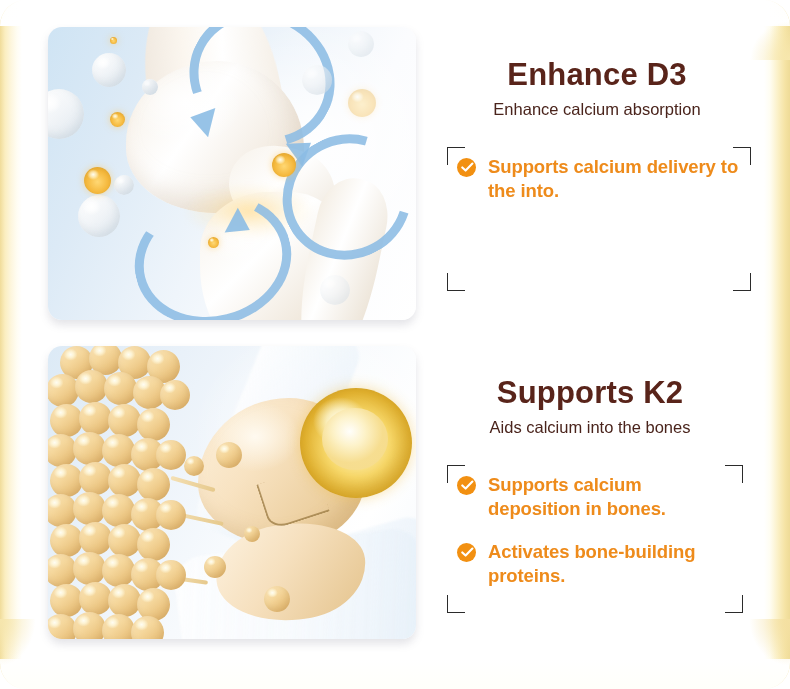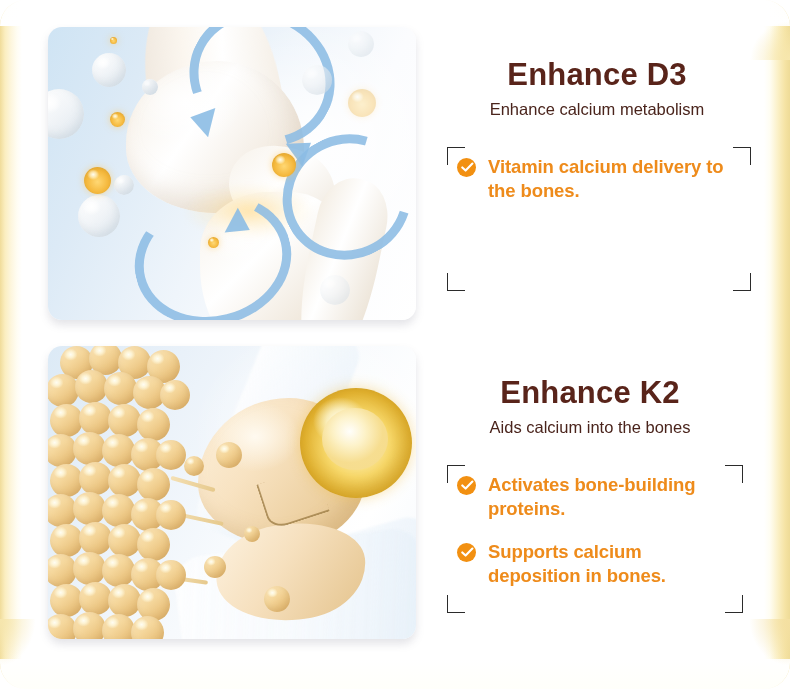--- a/index.html
+++ b/index.html
@@ -404,37 +404,37 @@
         <div class="drop" style="left:36px; top:140px; width:27px; height:27px;"></div>
         <div class="drop" style="left:224px; top:126px; width:24px; height:24px;"></div>
         <div class="drop" style="left:160px; top:210px; width:11px; height:11px;"></div>
         <div class="drop" style="left:62px; top:10px; width:7px; height:7px;"></div>
         <div class="drop" style="left:300px; top:62px; width:28px; height:28px; opacity:.35;"></div>
       </div>
     </div>
 
     <div class="text-col text-d3">
       <h2 class="v-title">Enhance D3</h2>
-      <p class="v-subtitle">Enhance calcium metabolism</p>
+      <p class="v-subtitle">Enhance calcium absorption</p>
     </div>
 
     <div class="bullet-frame bf-d3">
       <span class="corner corner-tl"></span>
       <span class="corner corner-tr"></span>
       <span class="corner corner-bl"></span>
       <span class="corner corner-br"></span>
 
       <div class="bullets">
         <div class="bullet">
           <span class="check-icon">
             <svg width="13" height="11" viewBox="0 0 13 11">
                 <path d="M1.3 5.4 L4.6 8.6 L11.4 1.6" stroke="#ffffff" stroke-width="2.1" fill="none" stroke-linecap="round" stroke-linejoin="round"></path>
               </svg>
           </span>
-          <span class="bullet-text">Vitamin calcium delivery to the bones.</span>
+          <span class="bullet-text">Supports calcium delivery to the into.</span>
         </div>
       </div>
     </div>
 
     <div class="section section-k2"></div>
 
     <div class="img-card img-card-k2">
       <div class="photo photo-k2">
         <div class="k2-band k2-band-a"></div>
         <div class="k2-band k2-band-b"></div>
@@ -501,44 +501,44 @@
 
         <div class="gold-ball" style="position:absolute;left:168px;top:96px;width:26px;height:26px;"></div>
         <div class="gold-ball" style="position:absolute;left:136px;top:110px;width:20px;height:20px;"></div>
         <div class="gold-ball" style="position:absolute;left:156px;top:210px;width:22px;height:22px;"></div>
         <div class="gold-ball" style="position:absolute;left:216px;top:240px;width:26px;height:26px;"></div>
         <div class="gold-ball" style="position:absolute;left:196px;top:180px;width:16px;height:16px;"></div>
       </div>
     </div>
 
     <div class="text-col text-k2">
-      <h2 class="v-title">Enhance K2</h2>
+      <h2 class="v-title">Supports K2</h2>
       <p class="v-subtitle">Aids calcium into the bones</p>
     </div>
 
     <div class="bullet-frame bf-k2">
       <span class="corner corner-tl"></span>
       <span class="corner corner-tr"></span>
       <span class="corner corner-bl"></span>
       <span class="corner corner-br"></span>
 
       <div class="bullets">
+        <div class="bullet">
+          <span class="check-icon">
+            <svg width="13" height="11" viewBox="0 0 13 11">
+                <path d="M1.3 5.4 L4.6 8.6 L11.4 1.6" stroke="#ffffff" stroke-width="2.1" fill="none" stroke-linecap="round" stroke-linejoin="round"></path>
+              </svg>
+          </span>
+          <span class="bullet-text">Supports calcium deposition in bones.</span>
+        </div>
         <div class="bullet">
           <span class="check-icon">
             <svg width="13" height="11" viewBox="0 0 13 11">
                 <path d="M1.3 5.4 L4.6 8.6 L11.4 1.6" stroke="#ffffff" stroke-width="2.1" fill="none" stroke-linecap="round" stroke-linejoin="round"></path>
               </svg>
           </span>
           <span class="bullet-text">Activates bone-building proteins.</span>
         </div>
-        <div class="bullet">
-          <span class="check-icon">
-            <svg width="13" height="11" viewBox="0 0 13 11">
-                <path d="M1.3 5.4 L4.6 8.6 L11.4 1.6" stroke="#ffffff" stroke-width="2.1" fill="none" stroke-linecap="round" stroke-linejoin="round"></path>
-              </svg>
-          </span>
-          <span class="bullet-text">Supports calcium deposition in bones.</span>
-        </div>
       </div>
     </div>
 
   </div>
 </div>
 
 </body></html>

